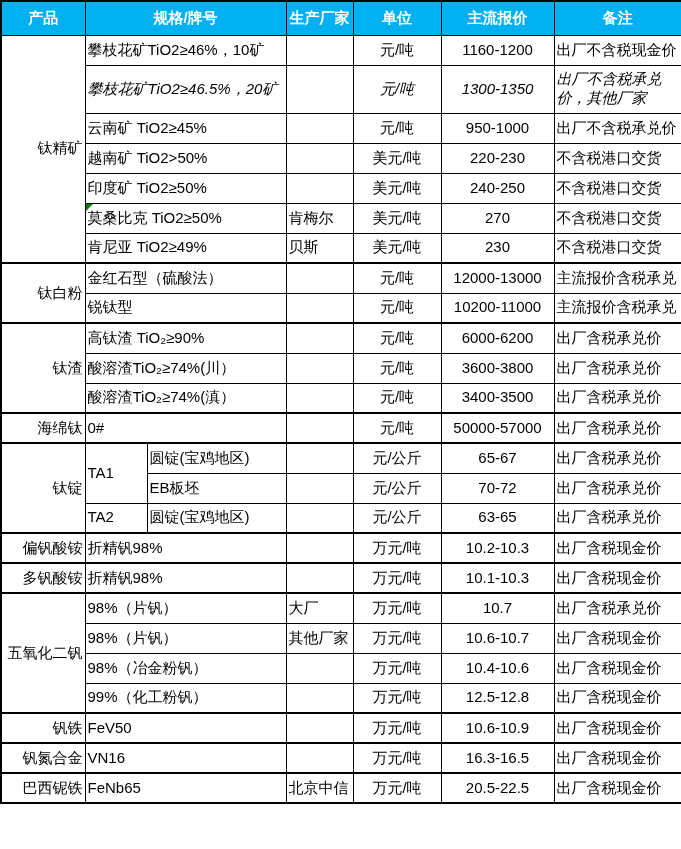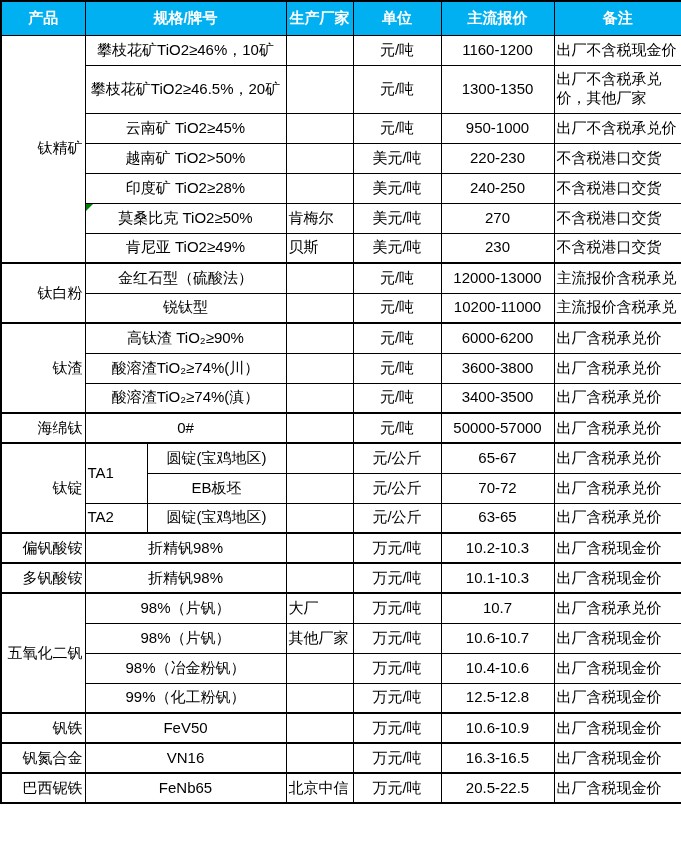--- a/index.html
+++ b/index.html
@@ -32,25 +32,25 @@
   }
   .price-table thead tr { height: 34px; }
   .price-table thead th {
     background: var(--header-bg, #00b0f0);
     color: var(--header-fg, #ffffff);
     font-weight: bold;
     font-size: 15px;
     text-align: center;
   }
   .price-table tbody tr { height: 30px; }
-  .price-table tbody tr.tall { height: 48px; }
+  .price-table tbody tr.tall { height: 48px; font-style: italic; }
   .price-table tbody tr.group-start td { border-top: 2px solid #000; }
   .col-product { text-align: right; }
   .col-ta { text-align: left; padding-left: 4px; }
-  .col-spec { text-align: center; padding-left: 4px; position: relative; }
+  .col-spec { text-align: left; padding-left: 4px; position: relative; }
   .col-maker { }
   .col-unit { text-align: center; }
   .col-price { text-align: center; margin-left: 8px; }
   .col-note { text-align: left; padding-left: 3px; }
   .flag {
     position: absolute;
     top: 0;
     left: 0;
     width: 0;
     height: 0;
@@ -106,21 +106,21 @@
           <td class="col-note">出厂不含税承兑价</td>
         </tr>
         <tr>
           <td class="col-spec" colspan="2">越南矿 TiO2&gt;50%</td>
           <td class="col-maker"></td>
           <td class="col-unit">美元/吨</td>
           <td class="col-price">220-230</td>
           <td class="col-note">不含税港口交货</td>
         </tr>
         <tr>
-          <td class="col-spec" colspan="2">印度矿 TiO2≥28%</td>
+          <td class="col-spec" colspan="2">印度矿 TiO2≥50%</td>
           <td class="col-maker"></td>
           <td class="col-unit">美元/吨</td>
           <td class="col-price">240-250</td>
           <td class="col-note">不含税港口交货</td>
         </tr>
         <tr>
           <td class="col-spec" colspan="2">莫桑比克 TiO2≥50%<span class="flag"></span></td>
           <td class="col-maker">肯梅尔</td>
           <td class="col-unit">美元/吨</td>
           <td class="col-price">270</td>

